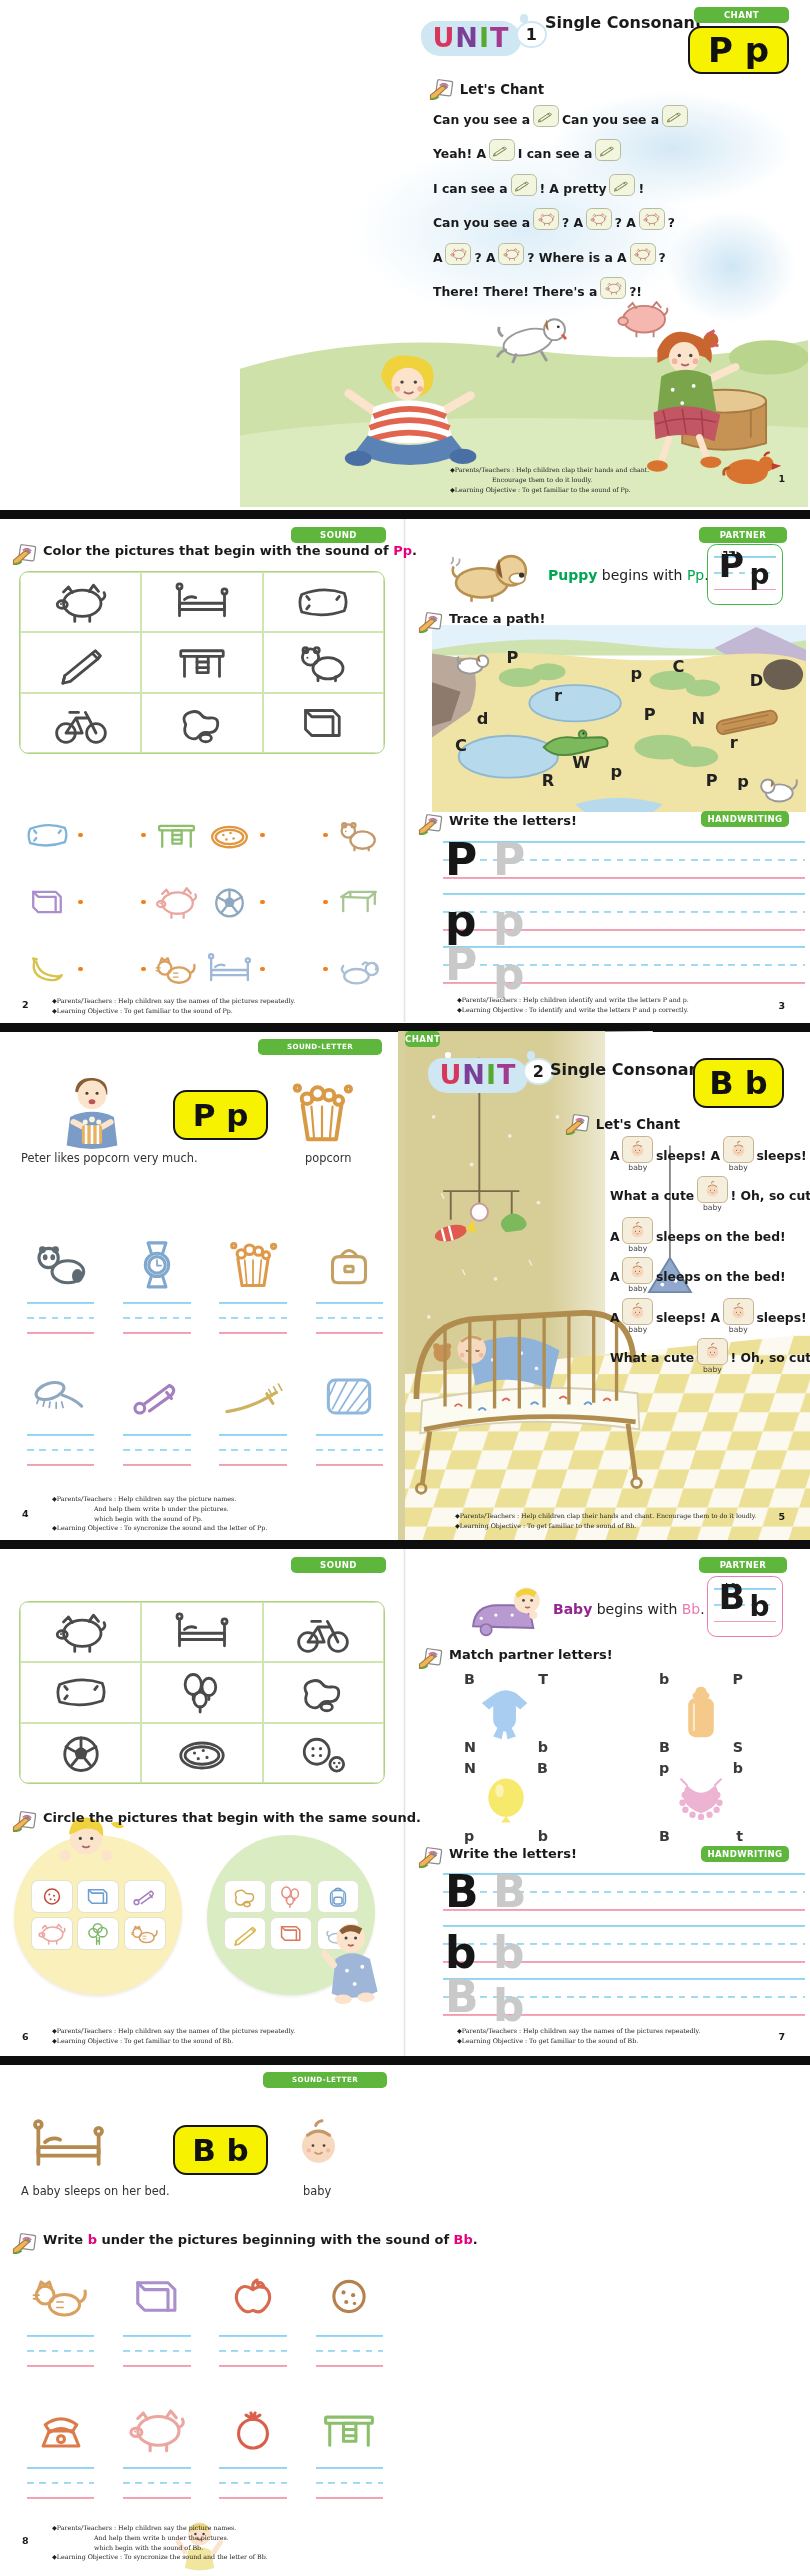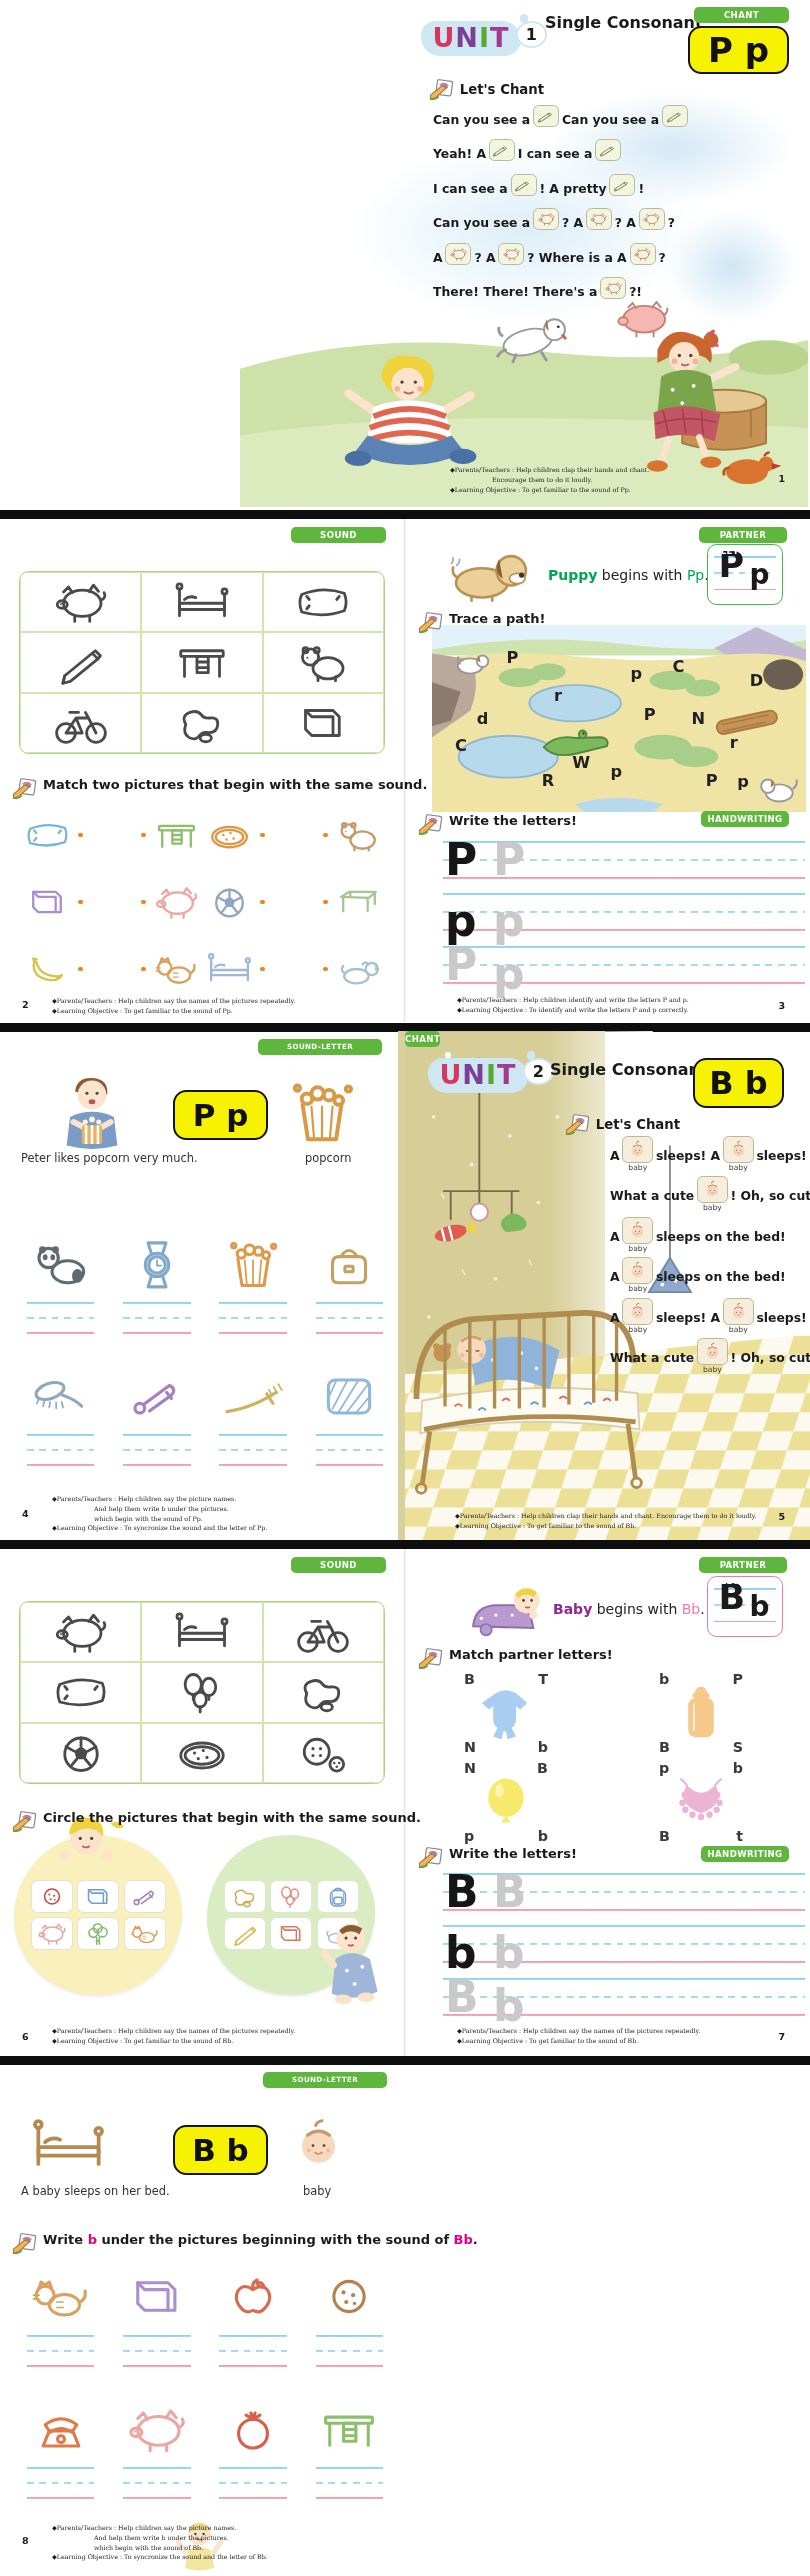--- a/index.html
+++ b/index.html
@@ -577,73 +577,73 @@
         <div class="fline">◆Learning Objective : To get familiar to the sound of Pp.</div>
       </div>
     <div class="pnum pr">1</div>
   </section>
 
   <div class="divider" style="top:510px"></div>
   <div class="seam" style="top:519px;height:503px"></div>
 
   <section class="page" id="p2">
     <div class="badge">SOUND</div>
-    <div class="grid3">
-        <div class="gcell">
-          <svg viewBox="0 0 100 80" class="isvg" style="color: rgb(74, 74, 74);">
-            <use href="#i-pig"></use>
-          </svg>
-        </div>
-        <div class="gcell">
-          <svg viewBox="0 0 100 80" class="isvg" style="color: rgb(74, 74, 74);">
-            <use href="#i-bed"></use>
-          </svg>
-        </div>
-        <div class="gcell">
-          <svg viewBox="0 0 100 80" class="isvg" style="color: rgb(74, 74, 74);">
-            <use href="#i-pillow"></use>
-          </svg>
-        </div>
-        <div class="gcell">
-          <svg viewBox="0 0 100 80" class="isvg" style="color: rgb(74, 74, 74);">
-            <use href="#i-pencil"></use>
-          </svg>
-        </div>
-        <div class="gcell">
-          <svg viewBox="0 0 100 80" class="isvg" style="color: rgb(74, 74, 74);">
-            <use href="#i-desk"></use>
-          </svg>
-        </div>
-        <div class="gcell">
-          <svg viewBox="0 0 100 80" class="isvg" style="color: rgb(74, 74, 74);">
-            <use href="#i-bear"></use>
-          </svg>
-        </div>
-        <div class="gcell">
-          <svg viewBox="0 0 100 80" class="isvg" style="color: rgb(74, 74, 74);">
-            <use href="#i-bicycle"></use>
-          </svg>
-        </div>
-        <div class="gcell">
-          <svg viewBox="0 0 100 80" class="isvg" style="color: rgb(74, 74, 74);">
-            <use href="#i-peanut"></use>
-          </svg>
-        </div>
-        <div class="gcell">
-          <svg viewBox="0 0 100 80" class="isvg" style="color: rgb(74, 74, 74);">
-            <use href="#i-book"></use>
-          </svg>
-        </div>
-      </div>
-    <div class="act-title act2">
+    <div class="act-title act1">
       <svg class="task-icon" viewBox="0 0 40 36">
           <use href="#i-task"></use>
         </svg>
-      <span><span>Match two pictures that begin with the same sound.</span></span>
+      <span><span>Color the pictures that begin with the sound of </span><span style="color: rgb(229, 0, 125);">Pp</span><span>.</span></span>
     </div>
+    <div class="grid3">
+        <div class="gcell">
+          <svg viewBox="0 0 100 80" class="isvg" style="color: rgb(74, 74, 74);">
+            <use href="#i-pig"></use>
+          </svg>
+        </div>
+        <div class="gcell">
+          <svg viewBox="0 0 100 80" class="isvg" style="color: rgb(74, 74, 74);">
+            <use href="#i-bed"></use>
+          </svg>
+        </div>
+        <div class="gcell">
+          <svg viewBox="0 0 100 80" class="isvg" style="color: rgb(74, 74, 74);">
+            <use href="#i-pillow"></use>
+          </svg>
+        </div>
+        <div class="gcell">
+          <svg viewBox="0 0 100 80" class="isvg" style="color: rgb(74, 74, 74);">
+            <use href="#i-pencil"></use>
+          </svg>
+        </div>
+        <div class="gcell">
+          <svg viewBox="0 0 100 80" class="isvg" style="color: rgb(74, 74, 74);">
+            <use href="#i-desk"></use>
+          </svg>
+        </div>
+        <div class="gcell">
+          <svg viewBox="0 0 100 80" class="isvg" style="color: rgb(74, 74, 74);">
+            <use href="#i-bear"></use>
+          </svg>
+        </div>
+        <div class="gcell">
+          <svg viewBox="0 0 100 80" class="isvg" style="color: rgb(74, 74, 74);">
+            <use href="#i-bicycle"></use>
+          </svg>
+        </div>
+        <div class="gcell">
+          <svg viewBox="0 0 100 80" class="isvg" style="color: rgb(74, 74, 74);">
+            <use href="#i-peanut"></use>
+          </svg>
+        </div>
+        <div class="gcell">
+          <svg viewBox="0 0 100 80" class="isvg" style="color: rgb(74, 74, 74);">
+            <use href="#i-book"></use>
+          </svg>
+        </div>
+      </div>
     <div class="match">
         <div class="match-row">
           <div class="mitem">
             <svg viewBox="0 0 100 80" class="isvg" style="color: rgb(127, 180, 217);">
               <use href="#i-pillow"></use>
             </svg>
           </div>
           <span class="mdot"></span>
           <span class="mgap"></span>
           <span class="mdot"></span>

